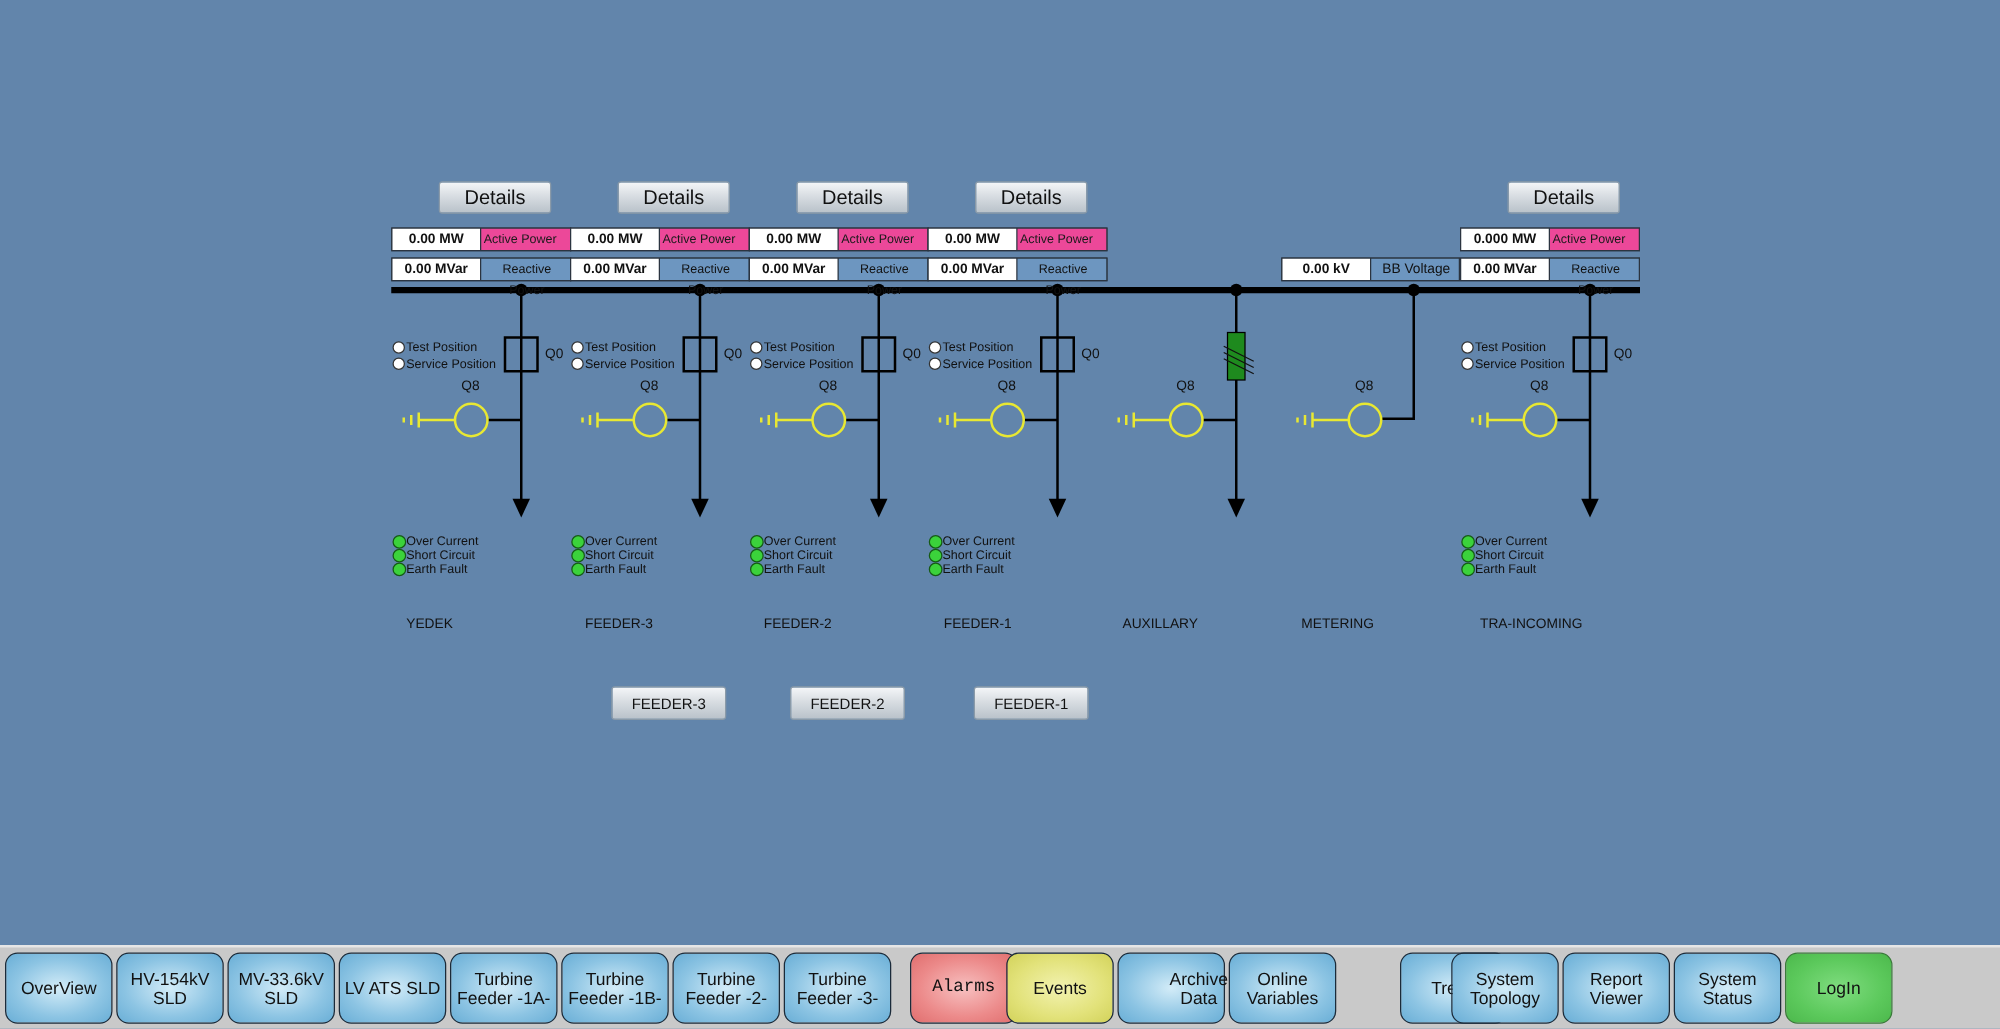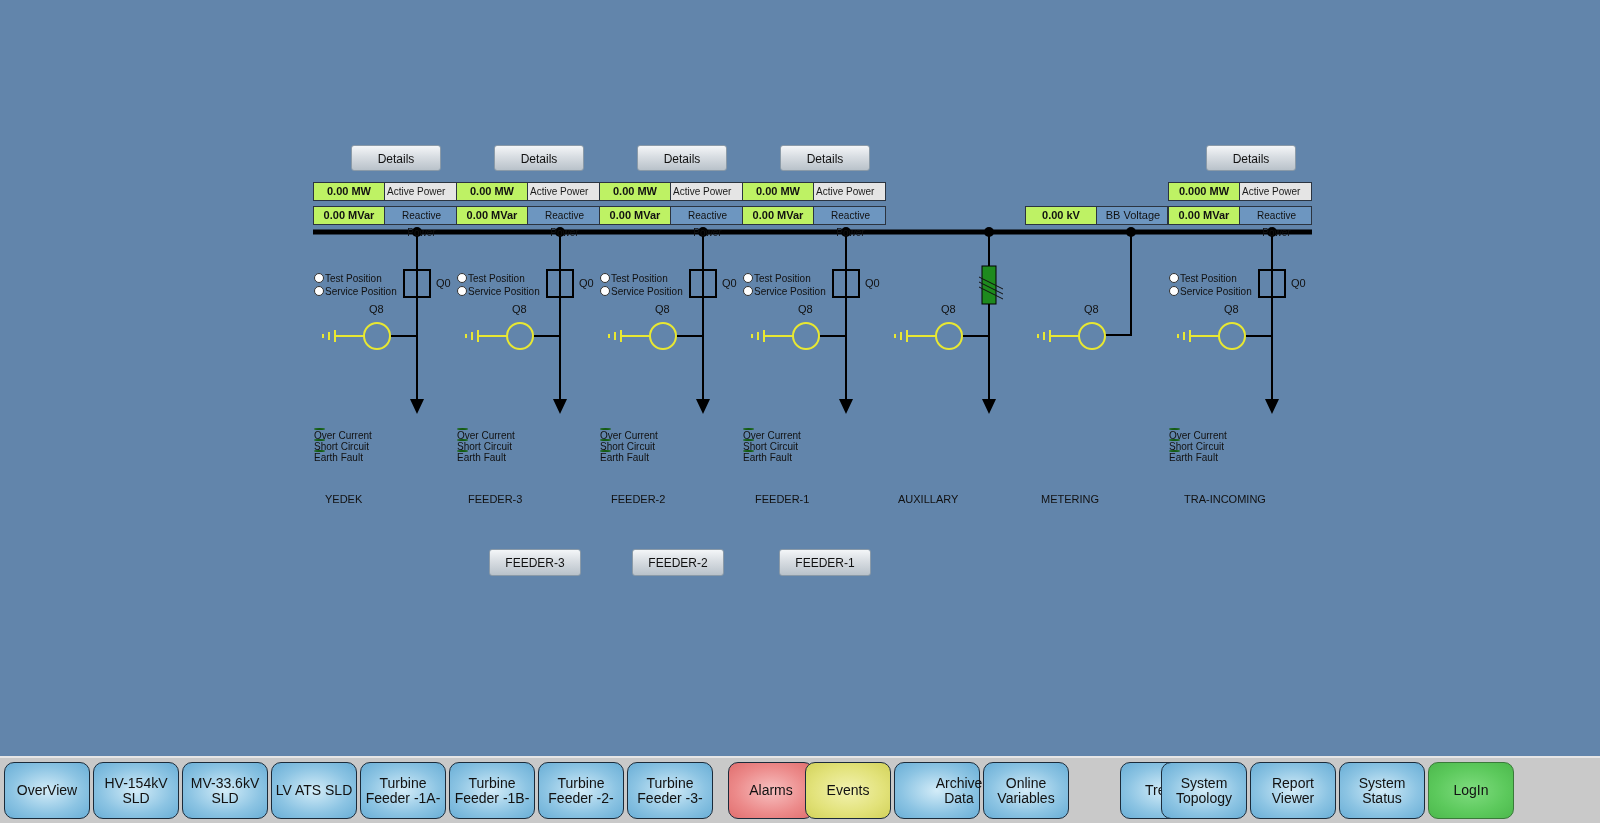--- a/index.html
+++ b/index.html
@@ -6,39 +6,39 @@
   body {
     width:1600px; height:823px; position:relative; overflow:hidden;
     background:#6285ab;
     font-family:"Liberation Sans", sans-serif;
   }
   .abs { position:absolute; }
   .details-btn {
     position:absolute; width:90px; height:26px;
     border:1px solid #8a9aa8; border-radius:3px;
     background:linear-gradient(#f4f6f8 0%, #d8dde2 45%, #b9c2ca 100%);
-    font-size:12px; color:#111; text-align:center; line-height:26px; cursor:pointer;
+    font-size:16px; color:#111; text-align:center; line-height:26px; cursor:pointer;
     box-sizing:border-box;
   }
   .meas {
     position:absolute; height:19px; box-sizing:border-box; display:flex;
     border:1px solid #2b3440; background:#2b3440;
   }
   .meas .val {
-    width:70px; background:#bef264; color:#111; font-weight:bold; font-size:11px;
+    width:70px; background:#ffffff; color:#111; font-weight:bold; font-size:11px;
     text-align:center; line-height:17px;
   }
   .meas .lbl {
     flex:1; font-size:10px; line-height:17px; padding-left:2px; margin-left:1px;
   }
-  .meas .lbl.red { background:#e5e5e5; color:#1a1a1a; }
+  .meas .lbl.red { background:#ec4899; color:#1a1a1a; }
   .meas .lbl.blue { background:#6d96c0; color:#111;text-align:center; }
   .pos-row { position:absolute; font-size:10px; color:#111; display:flex; align-items:center; height:12px; }
   .pos-row .dot { width:10px; height:10px; border-radius:50%; background:#fff; border:1px solid #333; margin-right:1px; box-sizing:border-box; }
-  .prot-row { position:absolute; font-size:10px; color:#111; display:flex; height:11px;flex-direction:column; }
+  .prot-row { position:absolute; font-size:10px; color:#111; display:flex; align-items:center; height:11px; }
   .prot-row .dot { width:11px; height:11px; border-radius:50%; background:#3bd23b; border:1px solid #155a15; margin-right:0px; box-sizing:border-box; }
   .q-label { position:absolute; font-size:11px; color:#111; }
   .feeder-name { position:absolute; font-size:11px; color:#111; text-align:left; width:120px; }
   .nav-btn {
     position:absolute; top:762px; width:86px; height:57px; box-sizing:border-box;
     border:1px solid #1b2b3a; border-radius:10px;
     background:radial-gradient(ellipse at 50% 50%, #d3ecf8 0%, #8cc4e3 60%, #69aed6 100%);
     font-size:14px; color:#111; text-align:center; display:flex; align-items:center; justify-content:center;
     line-height:15px; white-space:pre-line; cursor:pointer;
   }
@@ -315,21 +315,21 @@
 SLD</div>
     <div class="nav-btn" style="left:271px;">LV ATS SLD</div>
     <div class="nav-btn" style="left:360px;">Turbine
 Feeder -1A-</div>
     <div class="nav-btn" style="left:449px;">Turbine
 Feeder -1B-</div>
     <div class="nav-btn" style="left:538px;">Turbine
 Feeder -2-</div>
     <div class="nav-btn" style="left:627px;">Turbine
 Feeder -3-</div>
-    <div class="nav-btn alarm" style="left:728px;">Alarms</div>
+    <div class="nav-btn alarm" style="left:728px;font-family:Liberation Mono, monospace;">Alarms</div>
     <div class="nav-btn events" style="left:805px;">Events</div>
     <div class="nav-btn" style="left:894px;padding-left:44px;">Archive Data</div>
     <div class="nav-btn" style="left:983px;">Online
 Variables</div>
     <div class="nav-btn" style="left:1120px;">Trend</div>
     <div class="nav-btn" style="left:1161px;">System
 Topology</div>
     <div class="nav-btn" style="left:1250px;">Report
 Viewer</div>
     <div class="nav-btn" style="left:1339px;">System

